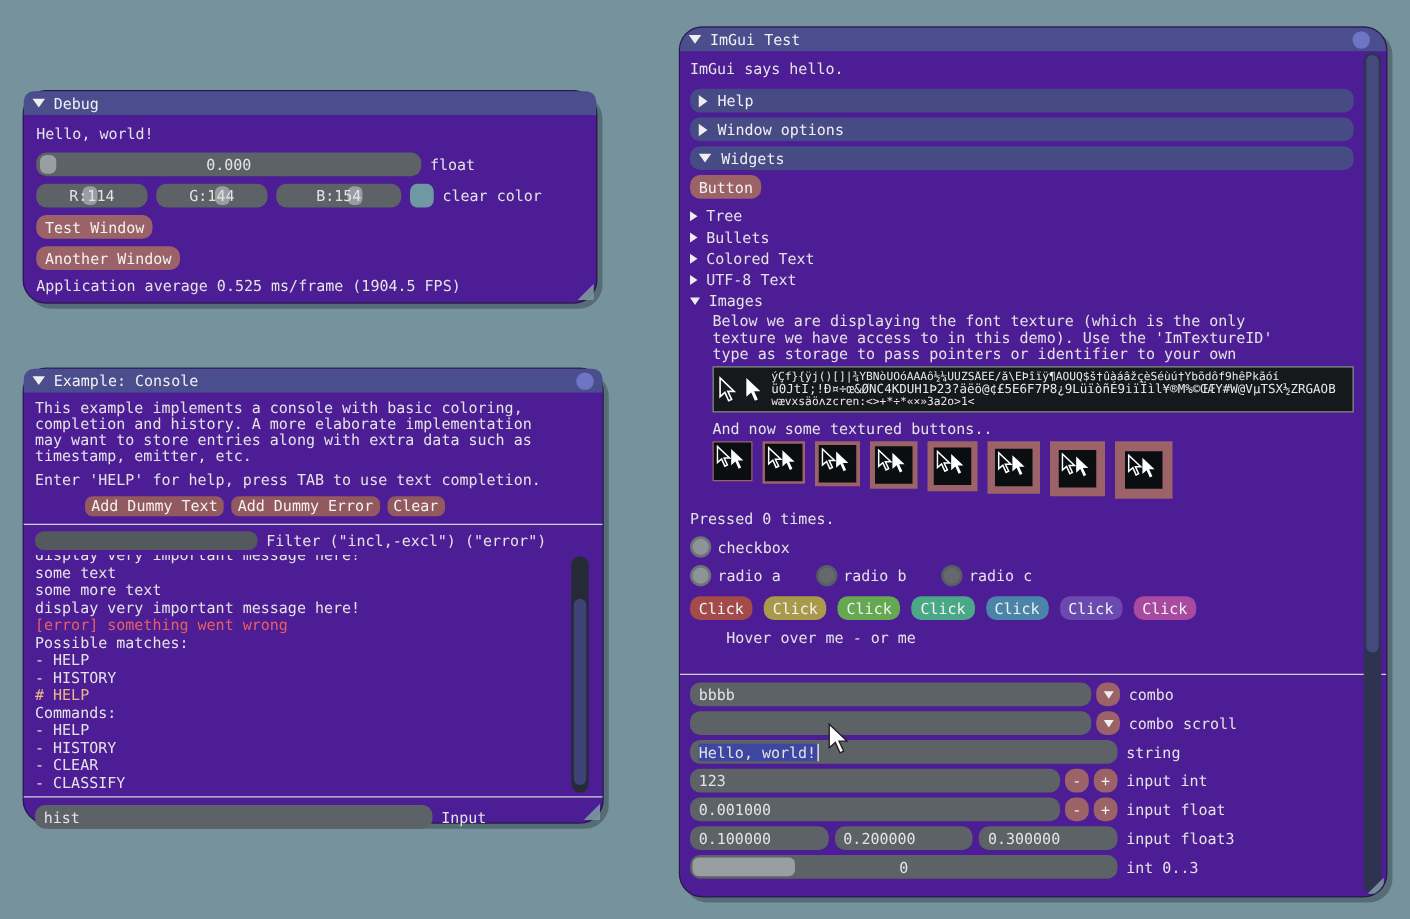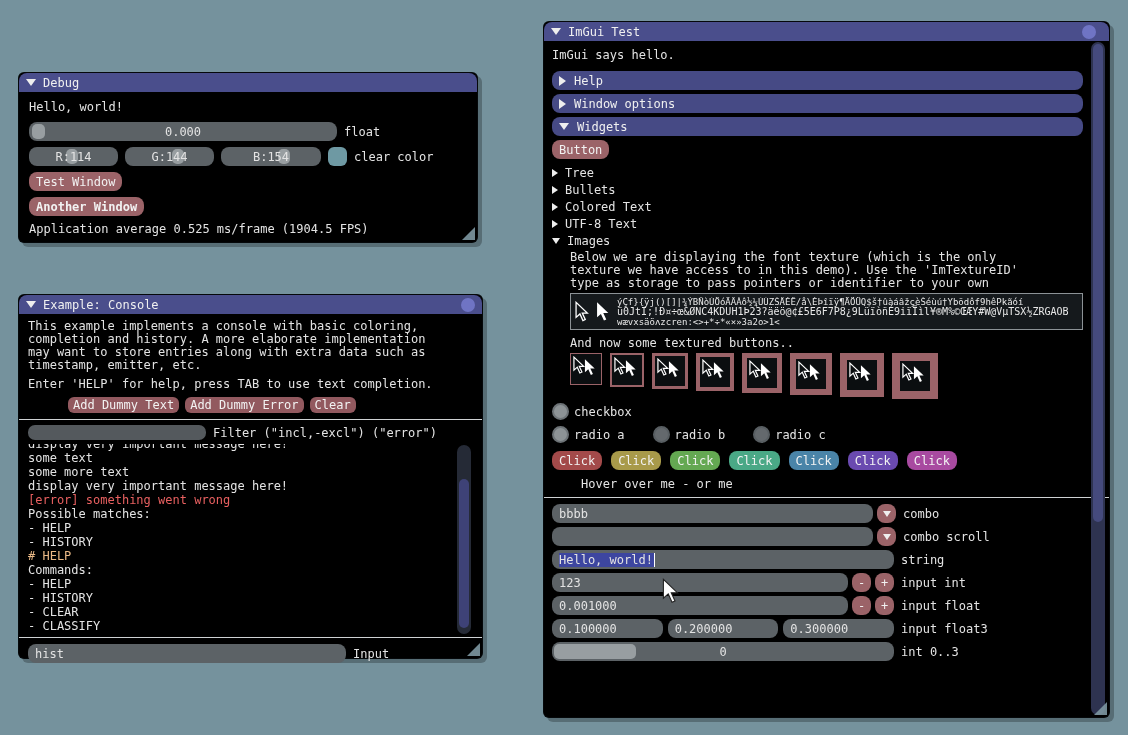--- a/index.html
+++ b/index.html
@@ -4,22 +4,22 @@
 <style>
   * { margin:0; padding:0; box-sizing:border-box; }
   html,body { width:1128px; height:735px; }
   body {
     position:relative; overflow:hidden;
     background:#75929d;
     font-family:"DejaVu Sans Mono", monospace;
     font-size:12px; color:#e3e3e3;
   }
   .window {
-    position:absolute; background:#000000;
-    border:1px solid rgba(10,14,18,.55); border-radius:6px;
+    position:absolute; background:#4c1d95;
+    border:1px solid rgba(10,14,18,.55); border-radius:19px;
     box-shadow:4px 4px 0 rgba(0,0,0,.25);
   }
   .titlebar {
     height:19px; background:#4a4e8c; border-radius:8px 8px 0 0;
     display:flex; align-items:center; gap:7px; padding:0 7px; color:#f0f0f0;
   }
   .tri { width:0; height:0; display:inline-block; }
   .tri-down { border-left:5px solid transparent; border-right:5px solid transparent; border-top:7px solid #eeeeee; }
   .tri-right { border-top:5px solid transparent; border-bottom:5px solid transparent; border-left:7px solid #eeeeee; }
   .tri-sm.tri-down { border-left-width:4px; border-right-width:4px; border-top-width:6px; }
@@ -105,21 +105,21 @@
           <div class="frame slider" style="width:100px;">
             <span class="sgrab" style="left: 57%; width: 12px;"></span>
             <span class="sval">B:154</span>
           </div>
         </div>
       <div style="width: 19px; height: 19px; border-radius: 6px; margin-left: 7px; flex: 0 0 auto; background: rgb(110, 153, 163);" id="swatch"></div>
       <span class="lbl">clear color</span>
     </div>
 
     <div style="margin-bottom:6px;"><span class="btn">Test Window</span></div>
-    <div style="margin-bottom:7px;font-weight:bold;"><span class="btn">Another Window</span></div>
+    <div style="margin-bottom:7px;"><span class="btn">Another Window</span></div>
     <div class="textline">Application average 0.525 ms/frame (1904.5 FPS)</div>
   </div>
   <div class="grip"></div>
 </div>
 
 <div class="window" style="left:18px; top:294px; width:465px; height:365px;">
   <div class="titlebar">
     <span class="tri tri-down"></span>
     <span>Example: Console</span>
     <span class="closebtn"></span>
@@ -350,20 +350,21 @@
             <svg class="cursor" style="position:absolute;left:2px;top:2px;" width="13" height="19" viewBox="0 0 14 20">
               <path d="M1,1 L1,15 L4.6,11.8 L7.4,18 L9.6,17 L6.8,11 L11.5,11 Z" fill="#0b0e10" stroke="#ffffff" stroke-width="1.3"></path>
             </svg>
             <svg class="cursor" style="position:absolute;left:13px;top:4px;" width="13" height="19" viewBox="0 0 14 20">
               <path d="M1,1 L1,15 L4.6,11.8 L7.4,18 L9.6,17 L6.8,11 L11.5,11 Z" fill="#ffffff"></path>
             </svg>
           </div>
         </div>
       </div>
 
+    <div class="textline" style="margin:6px 0 7px;">Pressed 0 times.</div>
 
     <div class="row" style="gap:5px;margin-bottom:6px;">
       <span class="circle chk-on"></span>
       <span>checkbox</span>
     </div>
 
     <div class="row" style="gap:28px;margin-bottom:8px;">
 
         <span class="row" style="gap:5px;">
           <span class="circle chk-on"></span>
@@ -385,21 +386,21 @@
 
     <span class="btn" style="background: rgb(163, 74, 74);">Click</span>
         <span class="btn" style="background: rgb(168, 154, 74);">Click</span>
         <span class="btn" style="background: rgb(100, 168, 82);">Click</span>
         <span class="btn" style="background: rgb(74, 168, 134);">Click</span>
         <span class="btn" style="background: rgb(74, 132, 168);">Click</span>
         <span class="btn" style="background: rgb(106, 74, 176);">Click</span>
         <span class="btn" style="background: rgb(168, 74, 160);">Click</span>
       </div>
 
-    <div class="textline" style="margin-bottom:6px;padding-left:29px;">Hover over me - or me</div>
+    <div class="textline" style="margin-bottom:22px;padding-left:29px;">Hover over me - or me</div>
 
     <div class="sep" style="margin:0 -26px 6px -8px;"></div>
 
     <div class="widgetrow">
       <div class="frame" style="width:321px;">
         <span>bbbb</span>
       </div>
       <div class="arrowbtn" style="margin-left:4px;">
         <span class="tri tri-down"></span>
       </div>

